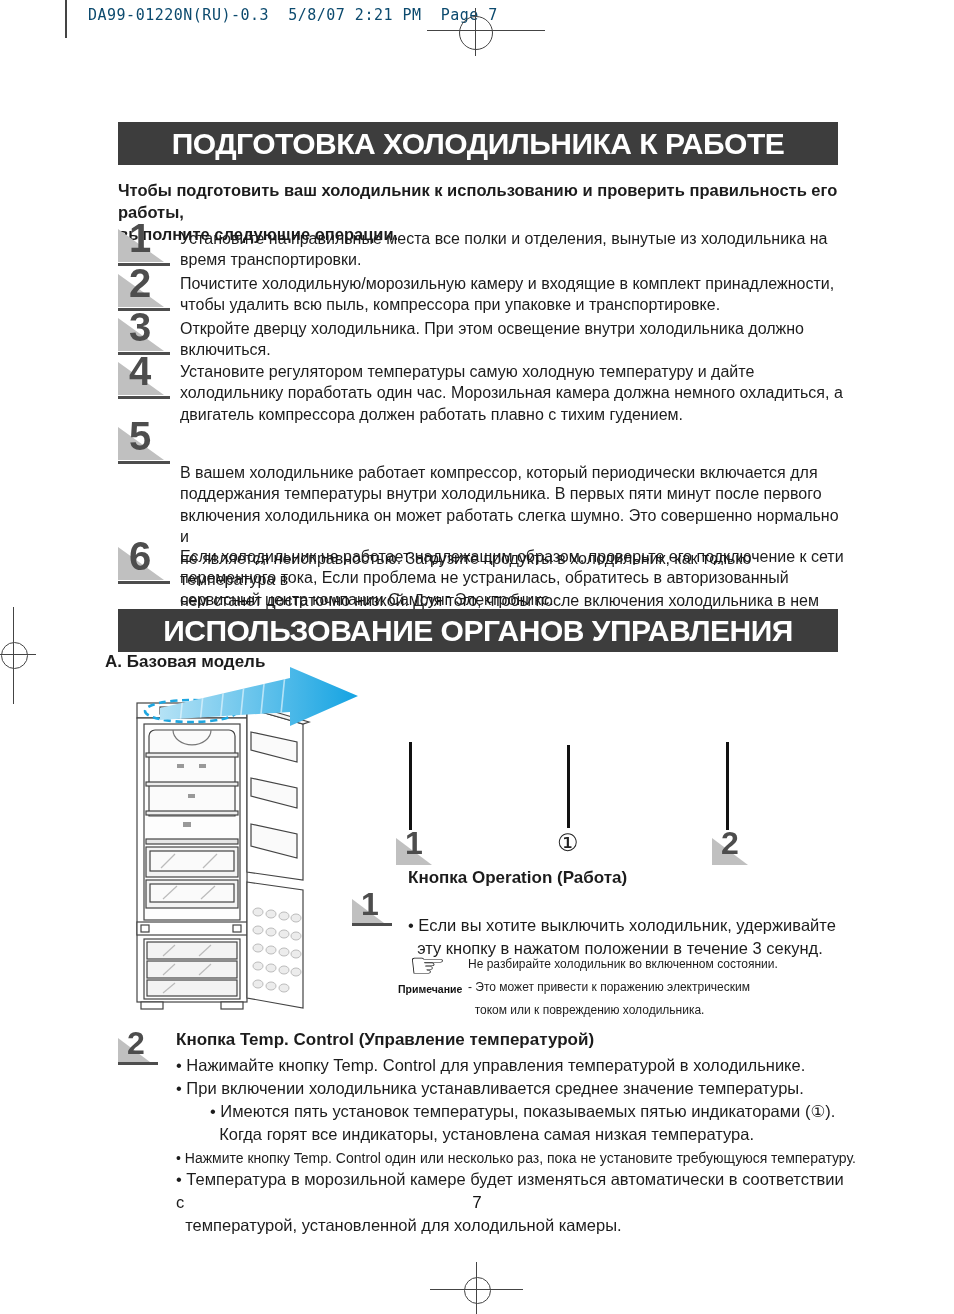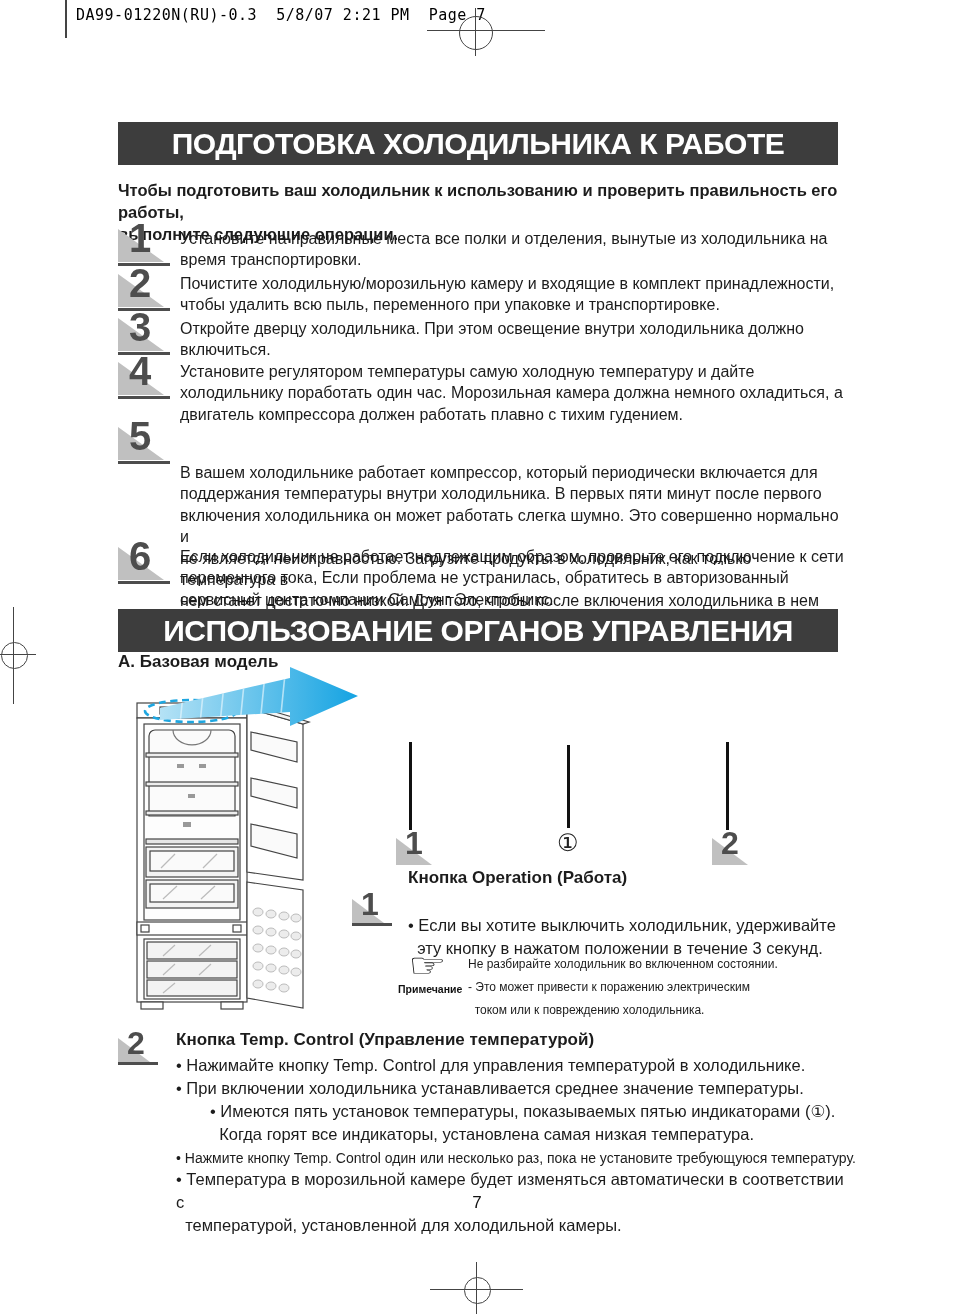--- a/index.html
+++ b/index.html
@@ -2,40 +2,40 @@
 <html><head>
 <meta charset="utf-8">
 <style>
   html,body{margin:0;padding:0;background:#888;}
   .page{
     position:relative;width:954px;height:1314px;background:#fff;margin:0 auto;
     font-family:"Liberation Sans","DejaVu Sans",sans-serif;color:#1c1c1c;overflow:hidden;
   }
   .abs{position:absolute;}
   
-  .doc-header{left:76px;top:6px;font-family:"DejaVu Sans Mono","Liberation Mono",monospace;
-    font-size:15px;color:#000000;letter-spacing:.5px;white-space:pre;}
+  .doc-header{left:88px;top:6px;font-family:"DejaVu Sans Mono","Liberation Mono",monospace;
+    font-size:15px;color:#0c4a6e;letter-spacing:.5px;white-space:pre;}
   .crop-line{background:#444;}
   .crop-circle{border:1.4px solid #444;border-radius:50%;background:transparent;}
   
   .title-bar{left:118px;width:720px;height:43px;background:#3d3d3d;color:#fff;
     text-align:center;font-weight:bold;font-size:30px;line-height:43px;letter-spacing:-.5px;}
   
   .intro{left:118px;width:724px;font-weight:bold;font-size:16.5px;line-height:22px;white-space:pre-wrap;}
   .step-text{left:180px;width:665px;font-size:16px;line-height:21.4px;white-space:pre-wrap;}
   .badge{width:52px;height:40px;}
   .badge .tri{position:absolute;left:0;bottom:4px;width:46px;height:33px;background:#c0c0c0;
     clip-path:polygon(0 0,100% 100%,0 100%);}
   .badge .num{position:absolute;left:11px;top:-8px;font-weight:bold;font-size:40px;color:#4d4d4d;line-height:1;}
   .badge .bar{position:absolute;left:0;bottom:0;width:52px;height:3.5px;background:#4d4d4d;}
   .badge.small-b{width:40px;height:34px;}
   .badge.small-b .tri{width:36px;height:27px;bottom:0;}
   .badge.small-b .num{left:9px;top:-4px;font-size:32px;}
   
-  .model-heading{left:118px;top:652px;font-weight:bold;font-size:17px;}
+  .model-heading{left:105px;top:652px;font-weight:bold;font-size:17px;}
   
   .panel{left:345px;top:662px;width:493px;height:100px;
     background:linear-gradient(100deg,#ffffff 0%,#f4f4f4 55%,#e6e6e6 100%);
     border-top:3px solid #111;border-bottom:2px solid #222;box-sizing:border-box;}
   .panel-label{font-size:13px;color:#222;letter-spacing:.2px;}
   .small-label{font-size:11px;color:#222;}
   .panel-btn{width:38px;height:38px;border:1.4px solid #333;border-radius:50%;background:rgba(255,255,255,.5);}
   .led{width:9px;height:9px;border-radius:50%;border:1.5px solid #555;
     background:radial-gradient(circle at 35% 30%,#e8e8e8 0%,#9a9a9a 70%);}
   .wedge{width:86px;height:11px;background:#111;
@@ -82,21 +82,21 @@
   </div>
   <div class="abs step-text" style="top:228px;">Установите на правильные места все полки и отделения, вынутые из холодильника на
 время транспортировки.</div>
 
   <div class="abs badge" style="left:118px;top:271px;">
     <span class="tri"></span>
     <span class="num">2</span>
     <span class="bar"></span>
   </div>
   <div class="abs step-text" style="top:273px;">Почистите холодильную/морозильную камеру и входящие в комплект принадлежности,
-чтобы удалить всю пыль, переменного при упаковке и транспортировке.</div>
+чтобы удалить всю пыль, компрессора при упаковке и транспортировке.</div>
 
   <div class="abs badge" style="left:118px;top:315px;">
     <span class="tri"></span>
     <span class="num">3</span>
     <span class="bar"></span>
   </div>
   <div class="abs step-text" style="top:318px;">Откройте дверцу холодильника. При этом освещение внутри холодильника должно
 включиться.</div>
 
   <div class="abs badge" style="left:118px;top:359px;">

